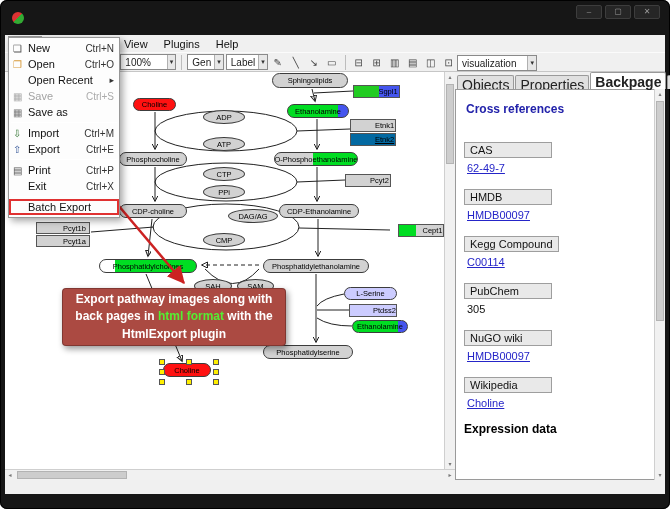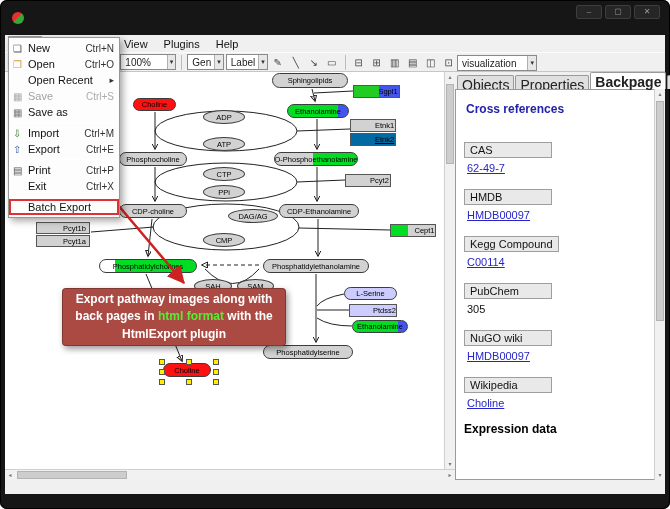--- a/index.html
+++ b/index.html
@@ -202,21 +202,21 @@
           <div class="node rect" style="left: 345px; top: 61px; width: 46px; height: 13px; background: #0369a1; text-decoration: underline;">Etnk2</div>
           <div class="node ellipse" style="left: 198px; top: 65px; width: 42px; height: 14px; background: rgb(210, 210, 210);">ATP</div>
           <div class="node rounded" style="left: 114px; top: 80px; width: 68px; height: 14px; background: rgb(210, 210, 210);">Phosphocholine</div>
           <div class="node rounded" style="left: 269px; top: 80px; width: 84px; height: 14px; background: linear-gradient(90deg, rgb(210, 210, 210) 0%, rgb(210, 210, 210) 46%, rgb(0, 221, 34) 46%, rgb(0, 221, 34) 100%);">O-Phosphoethanolamine</div>
           <div class="node ellipse" style="left: 198px; top: 95px; width: 42px; height: 14px; background: rgb(210, 210, 210);">CTP</div>
           <div class="node rect" style="left: 340px; top: 102px; width: 46px; height: 13px; background: rgb(210, 210, 210);">Pcyt2</div>
           <div class="node ellipse" style="left: 198px; top: 113px; width: 42px; height: 14px; background: rgb(210, 210, 210);">PPi</div>
           <div class="node rounded" style="left: 114px; top: 132px; width: 68px; height: 14px; background: rgb(210, 210, 210);">CDP-choline</div>
           <div class="node rounded" style="left: 274px; top: 132px; width: 80px; height: 14px; background: rgb(210, 210, 210);">CDP-Ethanolamine</div>
           <div class="node ellipse" style="left: 223px; top: 137px; width: 50px; height: 14px; background: rgb(210, 210, 210);">DAG/AG</div>
-          <div class="node rect" style="left: 385px; top: 152px; width: 46px; height: 13px; background: linear-gradient(90deg, rgb(0, 221, 34) 0%, rgb(0, 221, 34) 38%, rgb(210, 210, 210) 38%, rgb(210, 210, 210) 100%);">Cept1</div>
+          <div class="node rect" style="left: 393px; top: 152px; width: 46px; height: 13px; background: linear-gradient(90deg, rgb(0, 221, 34) 0%, rgb(0, 221, 34) 38%, rgb(210, 210, 210) 38%, rgb(210, 210, 210) 100%);">Cept1</div>
           <div class="node ellipse" style="left: 198px; top: 161px; width: 42px; height: 14px; background: rgb(210, 210, 210);">CMP</div>
           <div class="node rect" style="left: 31px; top: 150px; width: 54px; height: 12px; background: rgb(210, 210, 210);">Pcyt1b</div>
           <div class="node rect" style="left: 31px; top: 163px; width: 54px; height: 12px; background: rgb(210, 210, 210);">Pcyt1a</div>
           <div class="node rounded" style="left: 94px; top: 187px; width: 98px; height: 14px; background: linear-gradient(90deg, rgb(255, 255, 255) 0%, rgb(255, 255, 255) 16%, rgb(0, 221, 34) 16%, rgb(0, 221, 34) 100%);">Phosphatidylcholines</div>
           <div class="node rounded" style="left: 258px; top: 187px; width: 106px; height: 14px; background: rgb(210, 210, 210);">Phosphatidylethanolamine</div>
           <div class="node ellipse" style="left: 189px; top: 207px; width: 38px; height: 14px; background: rgb(210, 210, 210);">SAH</div>
           <div class="node ellipse" style="left: 232px; top: 207px; width: 37px; height: 14px; background: rgb(210, 210, 210);">SAM</div>
           <div class="node rounded" style="left: 339px; top: 215px; width: 53px; height: 13px; background: rgb(204, 204, 255);">L-Serine</div>
           <div class="node rect" style="left: 344px; top: 232px; width: 48px; height: 13px; background: rgb(204, 204, 255);">Ptdss2</div>
           <div class="node rounded" style="left: 347px; top: 248px; width: 56px; height: 13px; background: linear-gradient(90deg, rgb(0, 221, 34) 0%, rgb(0, 221, 34) 84%, rgb(68, 85, 238) 84%, rgb(68, 85, 238) 100%);">Ethanolamine</div>

